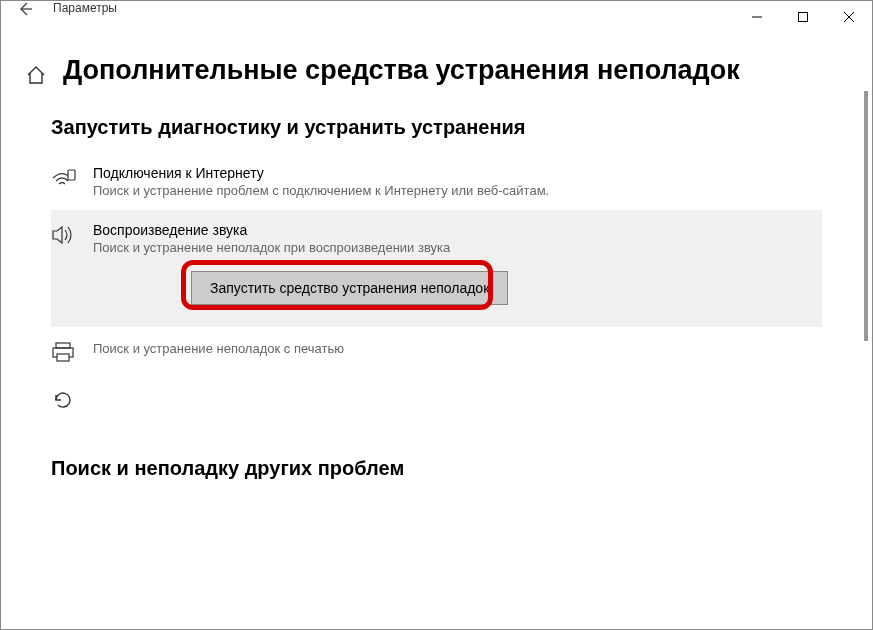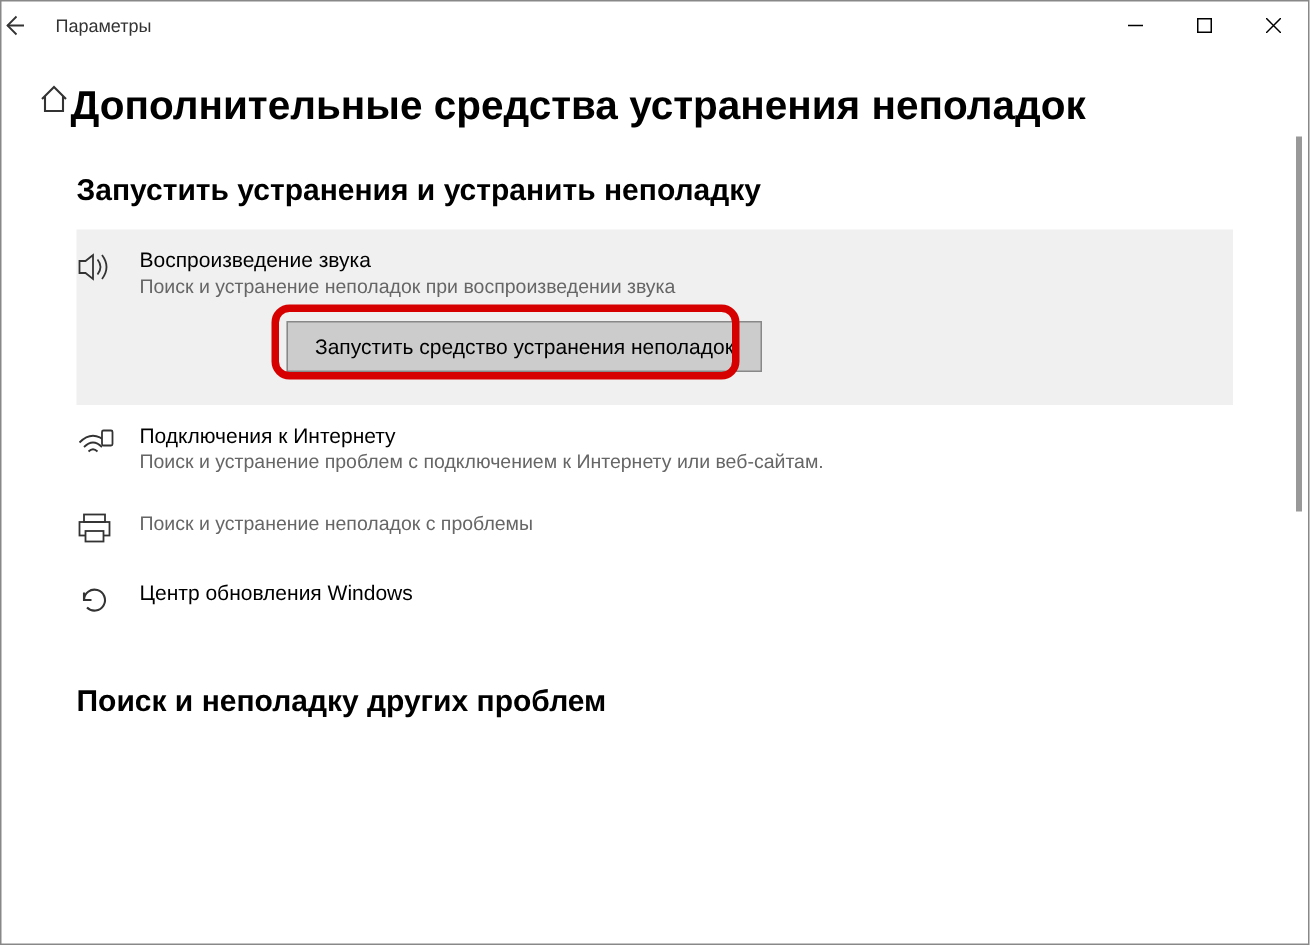--- a/index.html
+++ b/index.html
@@ -8,21 +8,22 @@
       background: #fff;
       width: 873px;
       height: 630px;
       overflow: hidden;
       position: relative;
       border: 1px solid #888;
     }
     .titlebar {
       height: 32px;
       display: flex;
-      align-items: center;
+      align-items: flex-start;
+      padding-left: 16px;
     }
     .back-arrow {
       width: 16px; height: 16px;
       display: flex; align-items: center; justify-content: center;
       margin-right: 20px;
     }
     .app-title {
       font-size: 12px;
       color: #333;
     }
@@ -55,22 +56,23 @@
       background: transparent;
     }
     .scroll-thumb {
       width: 4px;
       height: 250px;
       background: #999;
       margin-left: 4px;
     }
     .header-row {
       display: flex;
-      align-items: flex-start;
+      align-items: flex-end;
       padding: 22px 24px 0 24px;
+      gap: 16px;
     }
     .home-icon {
       width: 22px; height: 22px;
     }
     .page-title {
       font-size: 27px;
       font-weight: 600;
       color: #000;
     }
     .section {
@@ -172,21 +174,36 @@
   <div class="header-row">
     <div class="home-icon">
       <svg width="22" height="22" viewBox="0 0 22 22">
           <path d="M3 11 L11 3 L19 11 M5 9 L5 19 L17 19 L17 9" stroke="#333" stroke-width="1.4" fill="none"></path>
         </svg>
     </div>
     <h1 class="page-title">Дополнительные средства устранения неполадок</h1>
   </div>
 
   <div class="section">
-    <div class="section-title">Запустить устранения и устранить неполадку</div>
+    <div class="section-title">Запустить диагностику и устранить устранения</div>
+
+    <div class="item">
+      <div class="item-icon">
+        <svg width="26" height="22" viewBox="0 0 26 22">
+            <path d="M2 11 Q11 2 20 11" stroke="#333" stroke-width="1.2" fill="none"></path>
+            <path d="M5 14 Q11 8 17 14" stroke="#333" stroke-width="1.2" fill="none"></path>
+            <path d="M8 17 Q11 14 14 17" stroke="#333" stroke-width="1.2" fill="none"></path>
+            <rect x="17" y="3" width="7" height="10" rx="1" stroke="#333" stroke-width="1.2" fill="#fff"></rect>
+          </svg>
+      </div>
+      <div class="item-body">
+        <div class="item-title">Подключения к Интернету</div>
+        <div class="item-desc">Поиск и устранение проблем с подключением к Интернету или веб-сайтам.</div>
+      </div>
+    </div>
 
     <div class="item selected">
       <div class="item-row">
         <div class="item-icon">
           <svg width="26" height="22" viewBox="0 0 26 22">
               <path d="M2 7 L6 7 L11 3 L11 19 L6 15 L2 15 Z" stroke="#333" stroke-width="1.2" fill="none"></path>
               <path d="M14 6 Q18 11 14 16" stroke="#333" stroke-width="1.2" fill="none"></path>
               <path d="M17 3 Q23 11 17 19" stroke="#333" stroke-width="1.2" fill="none"></path>
             </svg>
         </div>
@@ -197,54 +214,38 @@
       </div>
       <div class="run-button-wrap">
         <button class="run-button">Запустить средство устранения неполадок</button>
         <div class="red-highlight"></div>
       </div>
     </div>
 
     <div class="item">
       <div class="item-icon">
         <svg width="26" height="22" viewBox="0 0 26 22">
-            <path d="M2 11 Q11 2 20 11" stroke="#333" stroke-width="1.2" fill="none"></path>
-            <path d="M5 14 Q11 8 17 14" stroke="#333" stroke-width="1.2" fill="none"></path>
-            <path d="M8 17 Q11 14 14 17" stroke="#333" stroke-width="1.2" fill="none"></path>
-            <rect x="17" y="3" width="7" height="10" rx="1" stroke="#333" stroke-width="1.2" fill="#fff"></rect>
-          </svg>
-      </div>
-      <div class="item-body">
-        <div class="item-title">Подключения к Интернету</div>
-        <div class="item-desc">Поиск и устранение проблем с подключением к Интернету или веб-сайтам.</div>
-      </div>
-    </div>
-
-    <div class="item">
-      <div class="item-icon">
-        <svg width="26" height="22" viewBox="0 0 26 22">
             <rect x="5" y="2" width="14" height="5" stroke="#333" stroke-width="1.2" fill="none"></rect>
             <rect x="2" y="7" width="20" height="9" stroke="#333" stroke-width="1.2" fill="none"></rect>
             <rect x="6" y="13" width="12" height="7" stroke="#333" stroke-width="1.2" fill="#fff"></rect>
           </svg>
       </div>
       <div class="item-body">
-        <div class="item-desc">Поиск и устранение неполадок с проблемы</div>
+        <div class="item-desc">Поиск и устранение неполадок с печатью</div>
       </div>
     </div>
 
     <div class="item">
       <div class="item-icon">
         <svg width="26" height="22" viewBox="0 0 26 22">
             <path d="M5 11 A7 7 0 1 1 7 16" stroke="#333" stroke-width="1.4" fill="none"></path>
             <path d="M5 6 L5 11 L10 11" stroke="#333" stroke-width="1.4" fill="none"></path>
           </svg>
       </div>
       <div class="item-body">
-        <div class="item-title">Центр обновления Windows</div>
       </div>
     </div>
 
   </div>
 
   <div class="section2">
     <div class="section-title">Поиск и неполадку других проблем</div>
   </div>
 
 </div>

